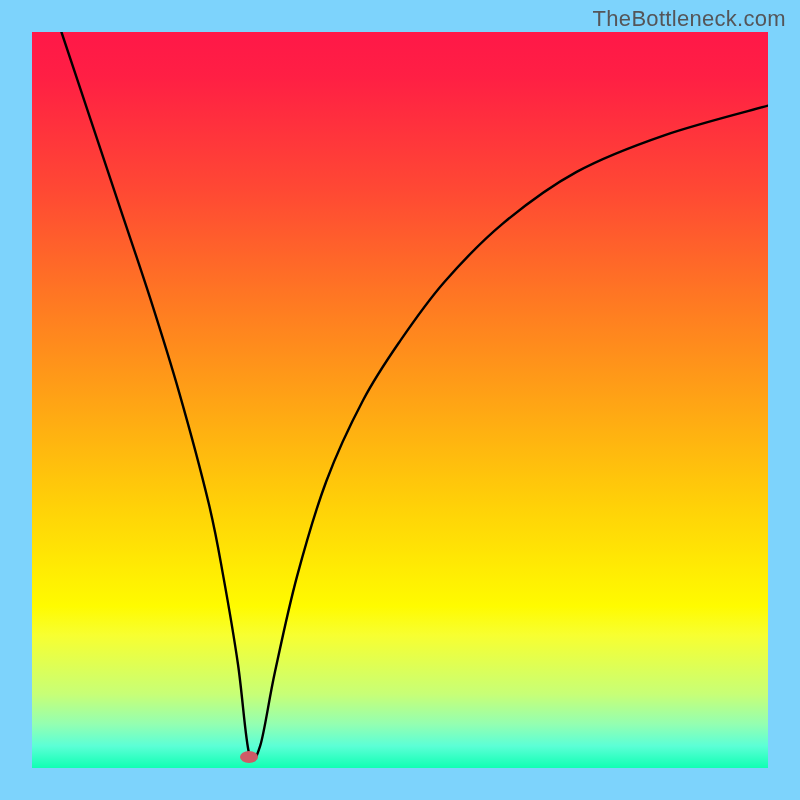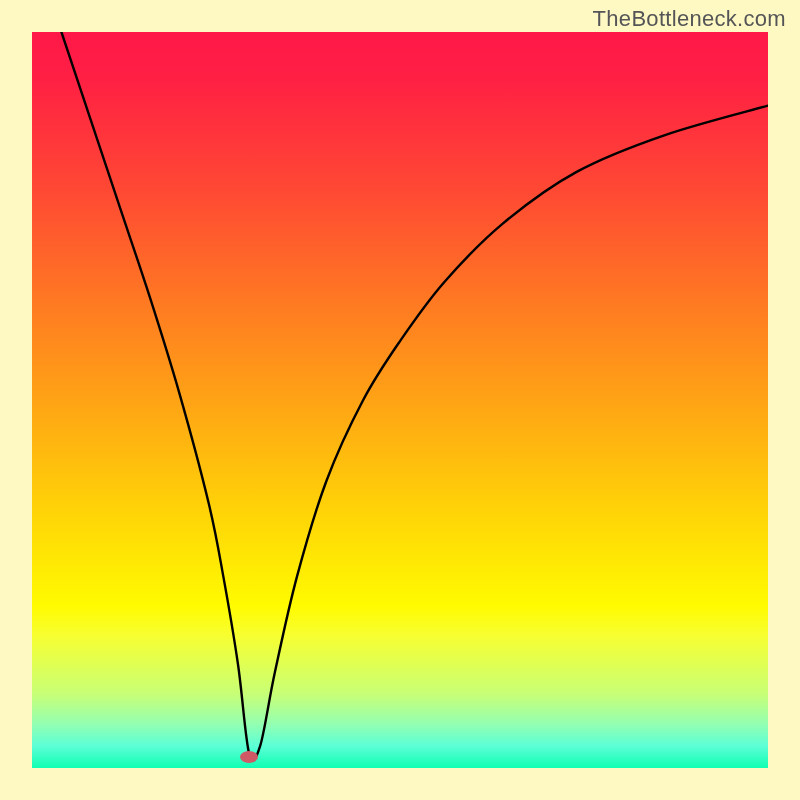--- a/index.html
+++ b/index.html
@@ -10,21 +10,21 @@
     background: #000;
     overflow: hidden;
     font-family: Arial, Helvetica, sans-serif;
   }
   .frame {
     position: absolute;
     top: 0;
     left: 0;
     width: 800px;
     height: 800px;
-    background: #fef9c3;
+    background: #7dd3fc;
   }
   .plot-area {
     position: absolute;
     top: 32px;
     left: 32px;
     width: 736px;
     height: 736px;
     background: linear-gradient(
       to bottom,
       #ff1848 0%,

